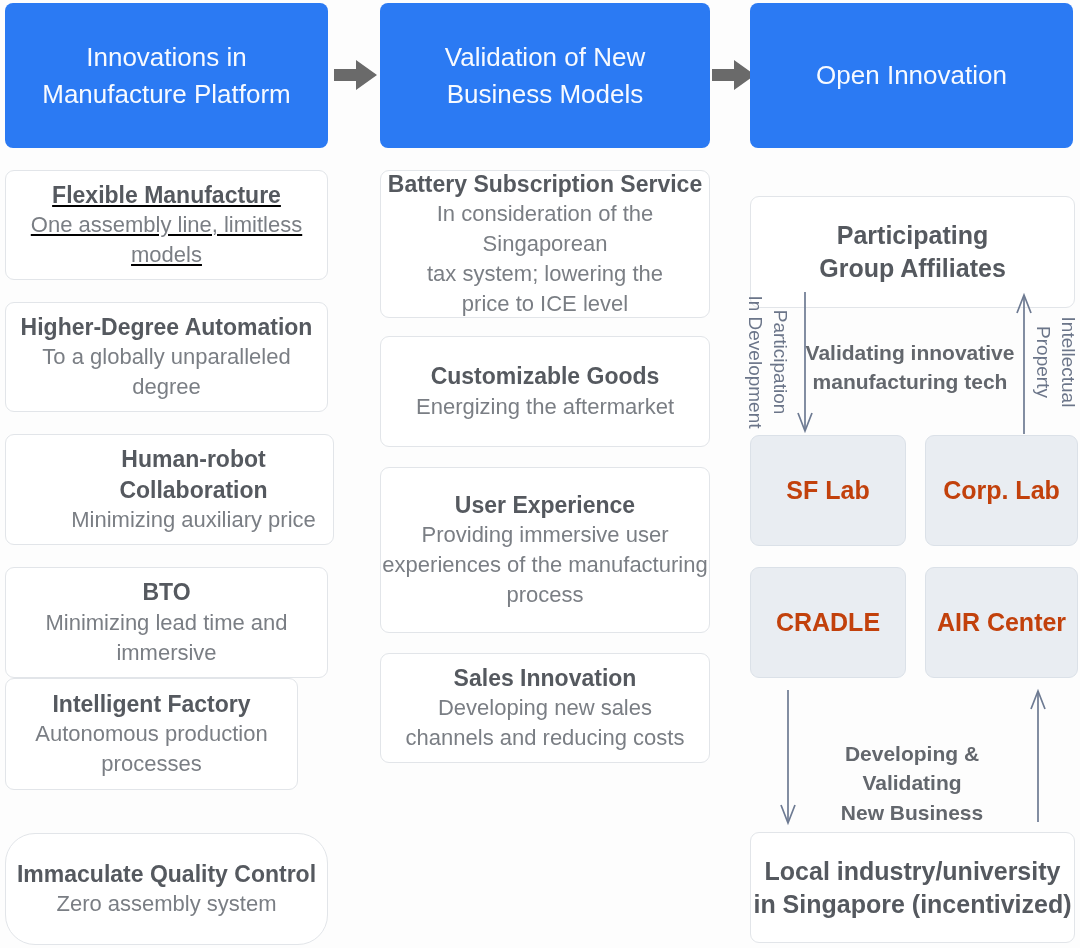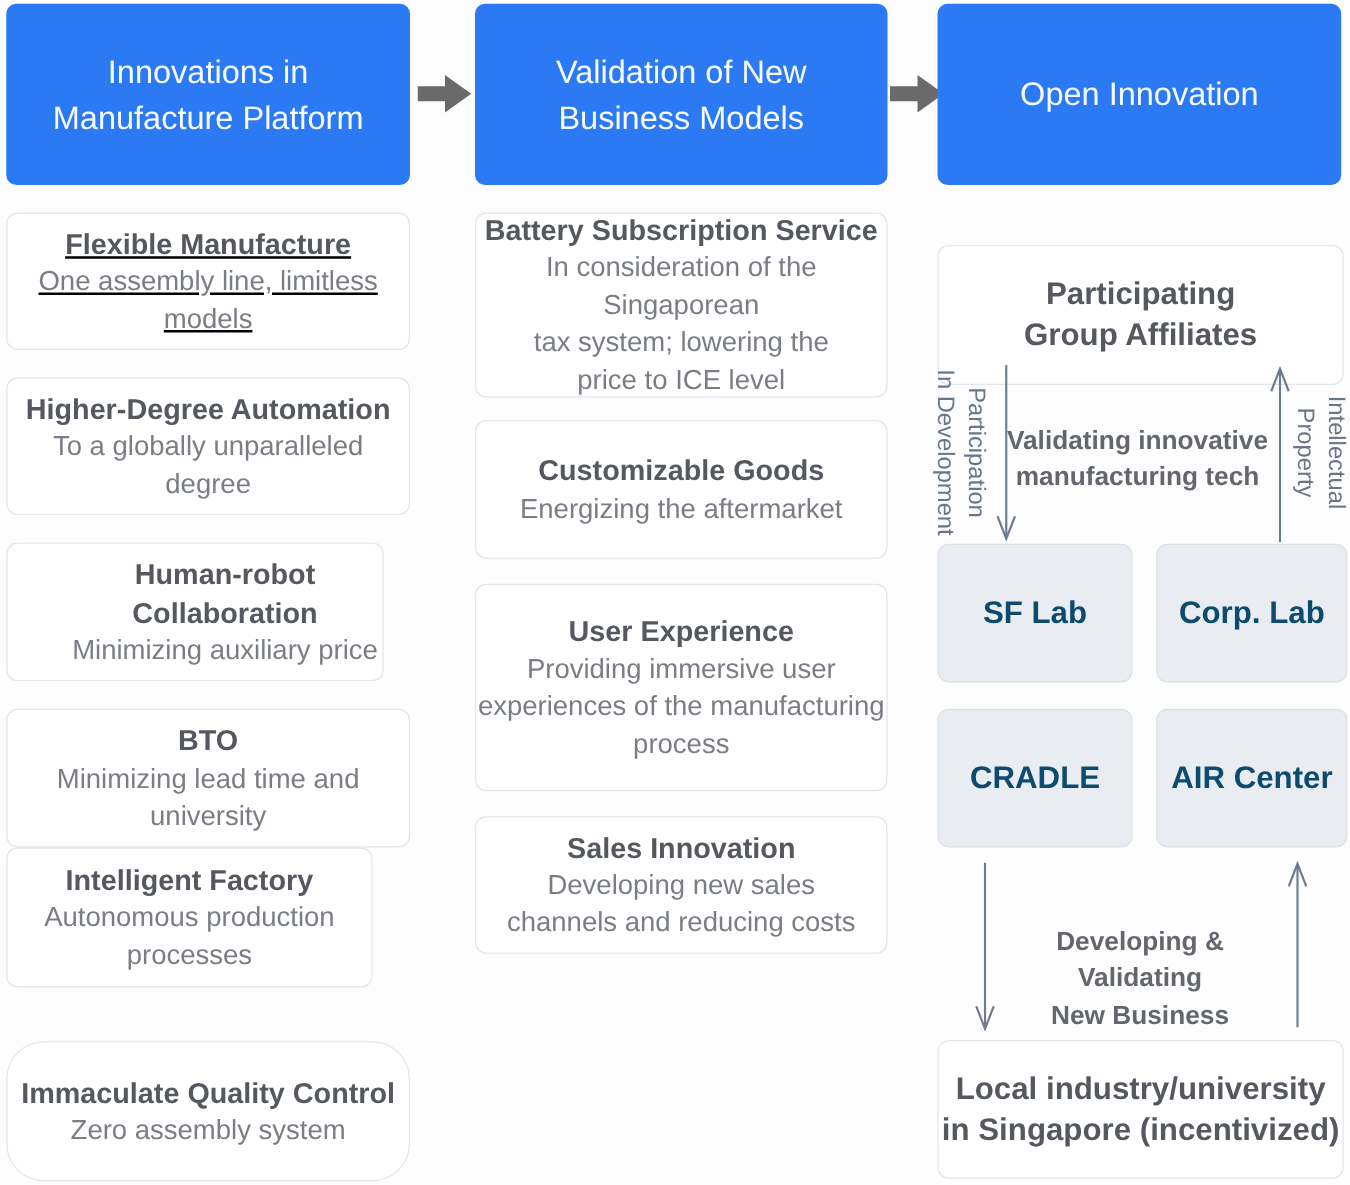--- a/index.html
+++ b/index.html
@@ -16,21 +16,21 @@
     position:absolute;background:#ffffff;border:1px solid #e2e5e9;border-radius:9px;
     display:flex;flex-direction:column;align-items:center;justify-content:center;
     text-align:center;box-sizing:border-box;
   }
   .card .t{font-weight:bold;color:#55595f;font-size:23px;line-height:1.32;white-space:pre-line;}
   .card .d{color:#7a7e84;font-size:22px;line-height:1.36;white-space:pre-line;}
   .card .t.big{font-size:25px;}
   .lab{
     position:absolute;background:#e9edf2;border:1px solid #dbe1e8;border-radius:9px;
     display:flex;align-items:center;justify-content:center;
-    color:#0c4a6e;font-weight:bold;font-size:25px;box-sizing:border-box;
+    color:#c2410c;font-weight:bold;font-size:25px;box-sizing:border-box;
   }
   .vlabel{
     position:absolute;color:#6b7589;font-size:19px;line-height:1.3;text-align:center;
     white-space:pre-line;transform:rotate(90deg);display:flex;align-items:center;justify-content:center;
   }
   .mlabel{
     position:absolute;color:#63676d;font-weight:bold;font-size:21px;line-height:1.4;
     text-align:center;white-space:pre-line;
   }
   .asvg{position:absolute;}
@@ -57,27 +57,27 @@
   <div class="hdr" style="left:750px;top:3px;width:323px;height:145px;">Open Innovation</div>
 
   <div class="card" style="left:5px;top:170px;width:323px;height:110px;text-decoration:underline;">
     <div class="t">Flexible Manufacture</div>
     <div class="d">One assembly line, limitless models</div>
   </div>
   <div class="card" style="left:5px;top:302px;width:323px;height:110px;">
     <div class="t">Higher-Degree Automation</div>
     <div class="d">To a globally unparalleled degree</div>
   </div>
-  <div class="card" style="left:5px;top:434px;width:302px;height:111px;padding-left:48px;">
+  <div class="card" style="left:5px;top:434px;width:329px;height:111px;padding-left:48px;">
     <div class="t">Human-robot Collaboration</div>
     <div class="d">Minimizing auxiliary price</div>
   </div>
   <div class="card" style="left:5px;top:567px;width:323px;height:111px;">
     <div class="t">BTO</div>
-    <div class="d">Minimizing lead time and university</div>
+    <div class="d">Minimizing lead time and immersive</div>
   </div>
   <div class="card" style="left:5px;top:678px;width:293px;height:112px;">
     <div class="t">Intelligent Factory</div>
     <div class="d">Autonomous production processes</div>
   </div>
   <div class="card" style="left:5px;top:833px;width:323px;height:112px;border-radius:30px;">
     <div class="t">Immaculate Quality Control</div>
     <div class="d">Zero assembly system</div>
   </div>
 

